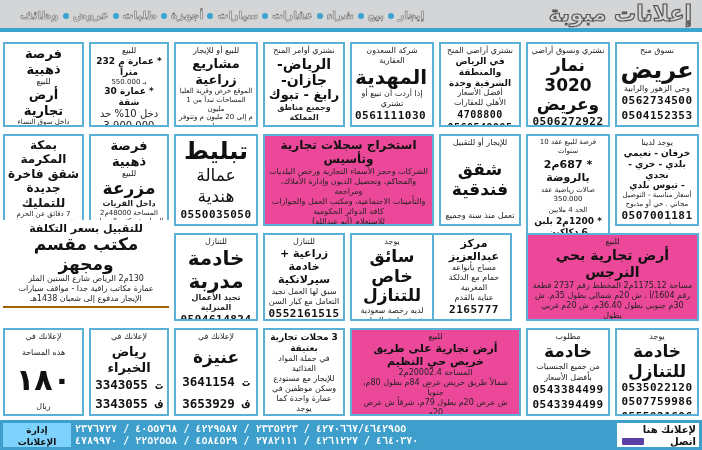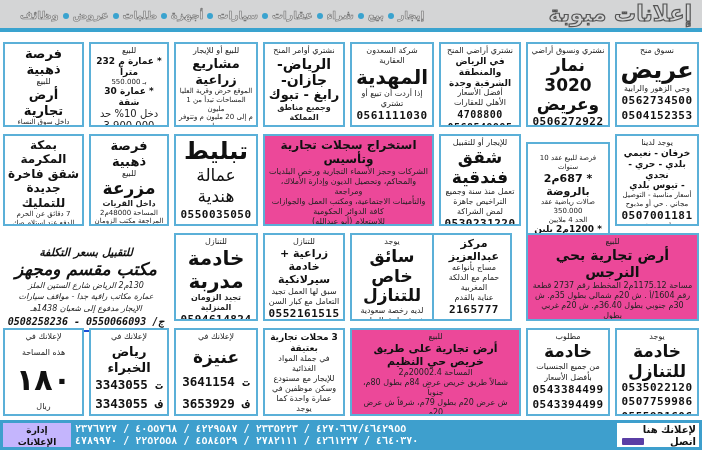--- a/index.html
+++ b/index.html
@@ -47,21 +47,21 @@
     width: 82px; background: #fff; margin: 3px 3px 3px 0; padding: 1px 3px;
     font-size: 10px; font-weight: bold; color: #111; line-height: 1.2; text-align: right;
     position: relative;
   }
   .footer .contact .hand { position: absolute; left: 5px; bottom: 2px; width: 22px; height: 7px; background: #5a3ea5; border-radius: 1px; }
   .footer .phones {
     flex: 1; color: #fff; font-family: "DejaVu Sans Mono", monospace; font-size: 10px; font-weight: bold;
     line-height: 12px; padding: 3px 4px; direction: ltr; text-align: left; white-space: nowrap; overflow: hidden;
   }
   .footer .mgmt {
-    width: 68px; background: #c4b5fd; margin: 3px 0 3px 3px; padding: 1px 3px;
+    width: 68px; background: #7dd3fc; margin: 3px 0 3px 3px; padding: 1px 3px;
     font-size: 9px; font-weight: bold; color: #111; line-height: 12px; text-align: center;
   }
 </style>
 </head>
 <body>
 
 <div class="header">
   <div class="title">إعلانات مبوبة</div>
   <div class="cats">
     <span>إيجار</span>
@@ -105,21 +105,21 @@
     <div class="sm">نشتري أراضي المنح</div>
     <div class="md" style="font-size:9px">في الرياض والمنطقة</div>
     <div class="md" style="font-size:9px">الشرقية وجدة</div>
     <div class="sm">أفضل الأسعار</div>
     <div class="sm">الأهلي للعقارات</div>
     <div>
         <div class="phone" style="font-size:10px">4708800</div>
         <div class="phone" style="font-size:10px">0568549995</div>
       </div>
   </div>
-  <div class="ad" style="right:268px; top:2px; width:84px; height:85px;">
+  <div class="ad" style="right:268px; top:2px; width:84px; height:85px;align-items:flex-end;">
     <div class="sm">شركة السعدون العقارية</div>
     <div class="lg" style="font-size:20px">المهدية</div>
     <div class="sm">إذا أردت أن تبيع أو تشتري</div>
     <div class="phone">0561111030</div>
   </div>
   <div class="ad" style="right:357px; top:2px; width:82px; height:85px;">
     <div class="sm">نشتري أوامر المنح</div>
     <div class="lg" style="font-size:14px">الرياض-</div>
     <div class="lg" style="font-size:14px">جازان-</div>
     <div class="lg" style="font-size:13px">رابغ - تبوك</div>
@@ -154,29 +154,29 @@
   <div class="ad" style="right:3px; top:94px; width:84px; height:92px;">
     <div class="sm">يوجد لدينا</div>
     <div class="md" style="font-size:9px">خرفان - نعيمي</div>
     <div class="md" style="font-size:9px">بلدي - حري - نجدي</div>
     <div class="md" style="font-size:9px">- تيوس بلدي</div>
     <div class="sm" style="font-size:7px">أسعار مناسبة - التوصيل</div>
     <div class="sm" style="font-size:7px">مجاني . حي أو مذبوح</div>
     <div class="phone">0507001181</div>
     <div class="sm" style="font-size:7px">أبو مشعل</div>
   </div>
-  <div class="ad" style="right:92px; top:102px; width:84px; height:108px;justify-content:flex-end;">
+  <div class="ad" style="right:92px; top:94px; width:84px; height:108px;">
     <div class="sm" style="font-size:7px">فرصة للبيع عقد 10 سنوات</div>
     <div class="md">* 687م2 بالروضة</div>
     <div class="sm" style="font-size:7px">صالات رياضية عقد 350.000</div>
     <div class="sm" style="font-size:7px">الحد 4 ملايين</div>
     <div class="md" style="font-size:9px">* 1200م2 بلبن 6 دكاكين</div>
 
   </div>
-  <div class="ad" style="right:181px; top:94px; width:82px; height:92px;">
+  <div class="ad" style="right:181px; top:94px; width:82px; height:92px;gap:12px;">
     <div class="sm">للإيجار أو للتقبيل</div>
     <div class="lg">شقق فندقية</div>
     <div class="sm">تعمل منذ سنة وجميع</div>
     <div class="sm">التراخيص جاهزة</div>
     <div class="sm">لمض الشراكة</div>
     <div class="phone">0530231220</div>
   </div>
   <div class="ad shaded" style="right:268px; top:94px; width:171px; height:92px;">
     <div class="md" style="font-size:12px">استخراج سجلات تجارية وتأسيس</div>
     <div class="sm">الشركات وحجز الأسماء التجارية ورخص البلديات</div>
@@ -245,24 +245,24 @@
     <div class="sm">التعامل مع كبار السن</div>
     <div>
         <div class="phone">0552161515</div>
         <div class="phone">0556336671</div>
       </div>
   </div>
   <div class="ad" style="right:444px; top:193px; width:84px; height:88px;">
     <div class="sm">للتنازل</div>
     <div class="lg" style="font-size:20px">خادمة</div>
     <div class="lg" style="font-size:20px">مدربة</div>
-    <div class="sm" style="font-weight:bold">تجيد الزومان المنزلية</div>
+    <div class="sm" style="font-weight:bold">تجيد الأعمال المنزلية</div>
     <div class="phone">0594614824</div>
   </div>
-  <div class="ad" style="right:533px; top:204px; width:166px; height:88px; border:none; border-bottom:2px solid #1d4ed8;font-style:italic;">
+  <div class="ad" style="right:533px; top:180px; width:166px; height:88px; border:none; border-bottom:2px solid #a16207;">
     <div class="md">للتقبيل بسعر التكلفة</div>
     <div class="lg">مكتب مقسم ومجهز</div>
     <div class="sm">130م2 الرياض شارع الستين الملز</div>
     <div class="sm">عمارة مكاتب راقية جدا - مواقف سيارات</div>
     <div class="sm">الإيجار مدفوع إلى شعبان 1438هـ</div>
     <div class="phone" style="font-size:10px">ج/ 0550066093 - 0508258236</div>
   </div>
 
   <div class="ad" style="right:3px; top:288px; width:84px; height:88px;">
     <div class="sm">يوجد</div>

